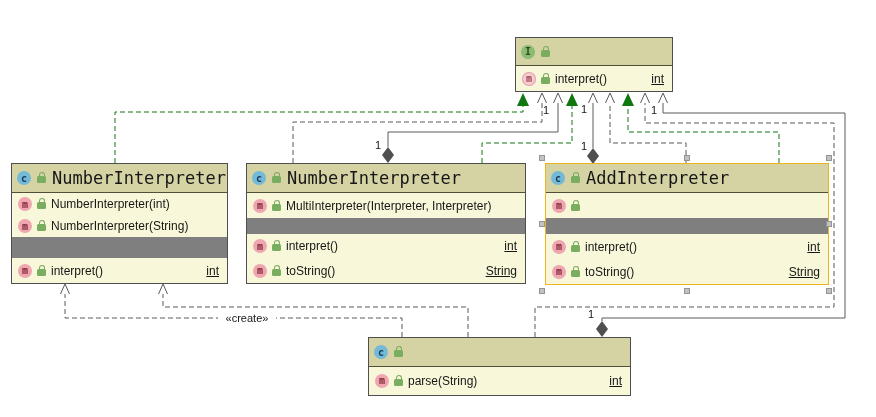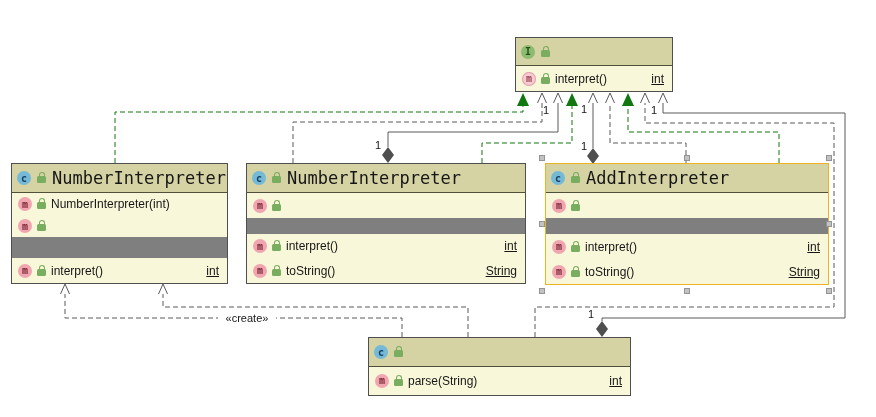--- a/index.html
+++ b/index.html
@@ -124,39 +124,41 @@
       <span>NumberInterpreter</span>
     </div>
     <div class="uml-row" style="height:22px;">
       <span class="ci ci-method">m</span>
       <span class="lock"></span>
       <span>NumberInterpreter(int)</span>
     </div>
     <div class="uml-row" style="height:22px;">
       <span class="ci ci-method">m</span>
       <span class="lock"></span>
+      <span>NumberInterpreter(String)</span>
     </div>
     <div class="uml-sep" style="height:21px;"></div>
     <div class="uml-row" style="height:25px;">
       <span class="ci ci-method">m</span>
       <span class="lock"></span>
       <span>interpret()</span>
       <span class="rtype">int</span>
     </div>
   </div>
 
   <div class="uml-box" style="left:246px; top:163px; width:280px; height:121px;">
     <div class="uml-header" style="height:29px;">
       <span class="ci ci-class">c</span>
       <span class="lock"></span>
       <span>NumberInterpreter</span>
     </div>
     <div class="uml-row" style="height:25px;">
       <span class="ci ci-method">m</span>
       <span class="lock"></span>
+      <span>MultiInterpreter(Interpreter, Interpreter)</span>
     </div>
     <div class="uml-sep" style="height:16px;"></div>
     <div class="uml-row" style="height:24px;">
       <span class="ci ci-method">m</span>
       <span class="lock"></span>
       <span>interpret()</span>
       <span class="rtype">int</span>
     </div>
     <div class="uml-row" style="height:25px;">
       <span class="ci ci-method">m</span>

